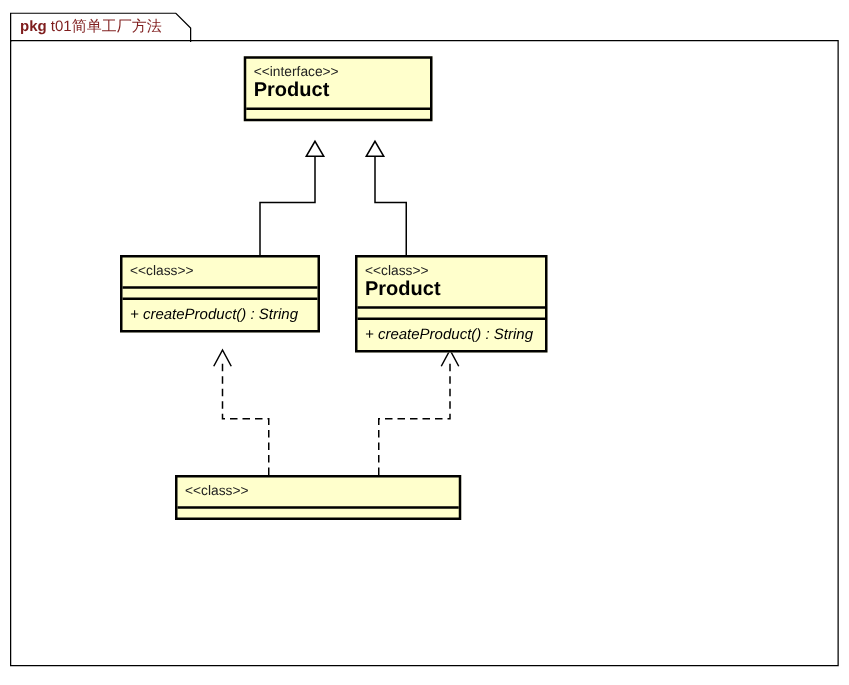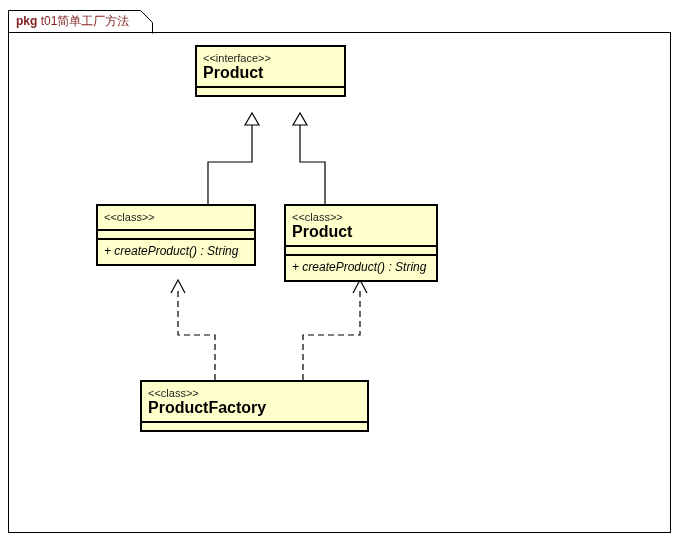--- a/index.html
+++ b/index.html
@@ -176,18 +176,17 @@
     </div>
     <div class="uml-attrs"></div>
     <div class="uml-ops">
       <div class="italic">+ createProduct() : String</div>
     </div>
   </div>
 
   <div class="uml-box" style="left:140px; top:380px; width:229px;">
     <div class="uml-head">
       <div class="uml-stereo">&lt;&lt;class&gt;&gt;</div>
-      <div class="uml-name">ProductFactory</div>
     </div>
     <div class="uml-attrs"></div>
   </div>
 
 </div>
 
 </body></html>

